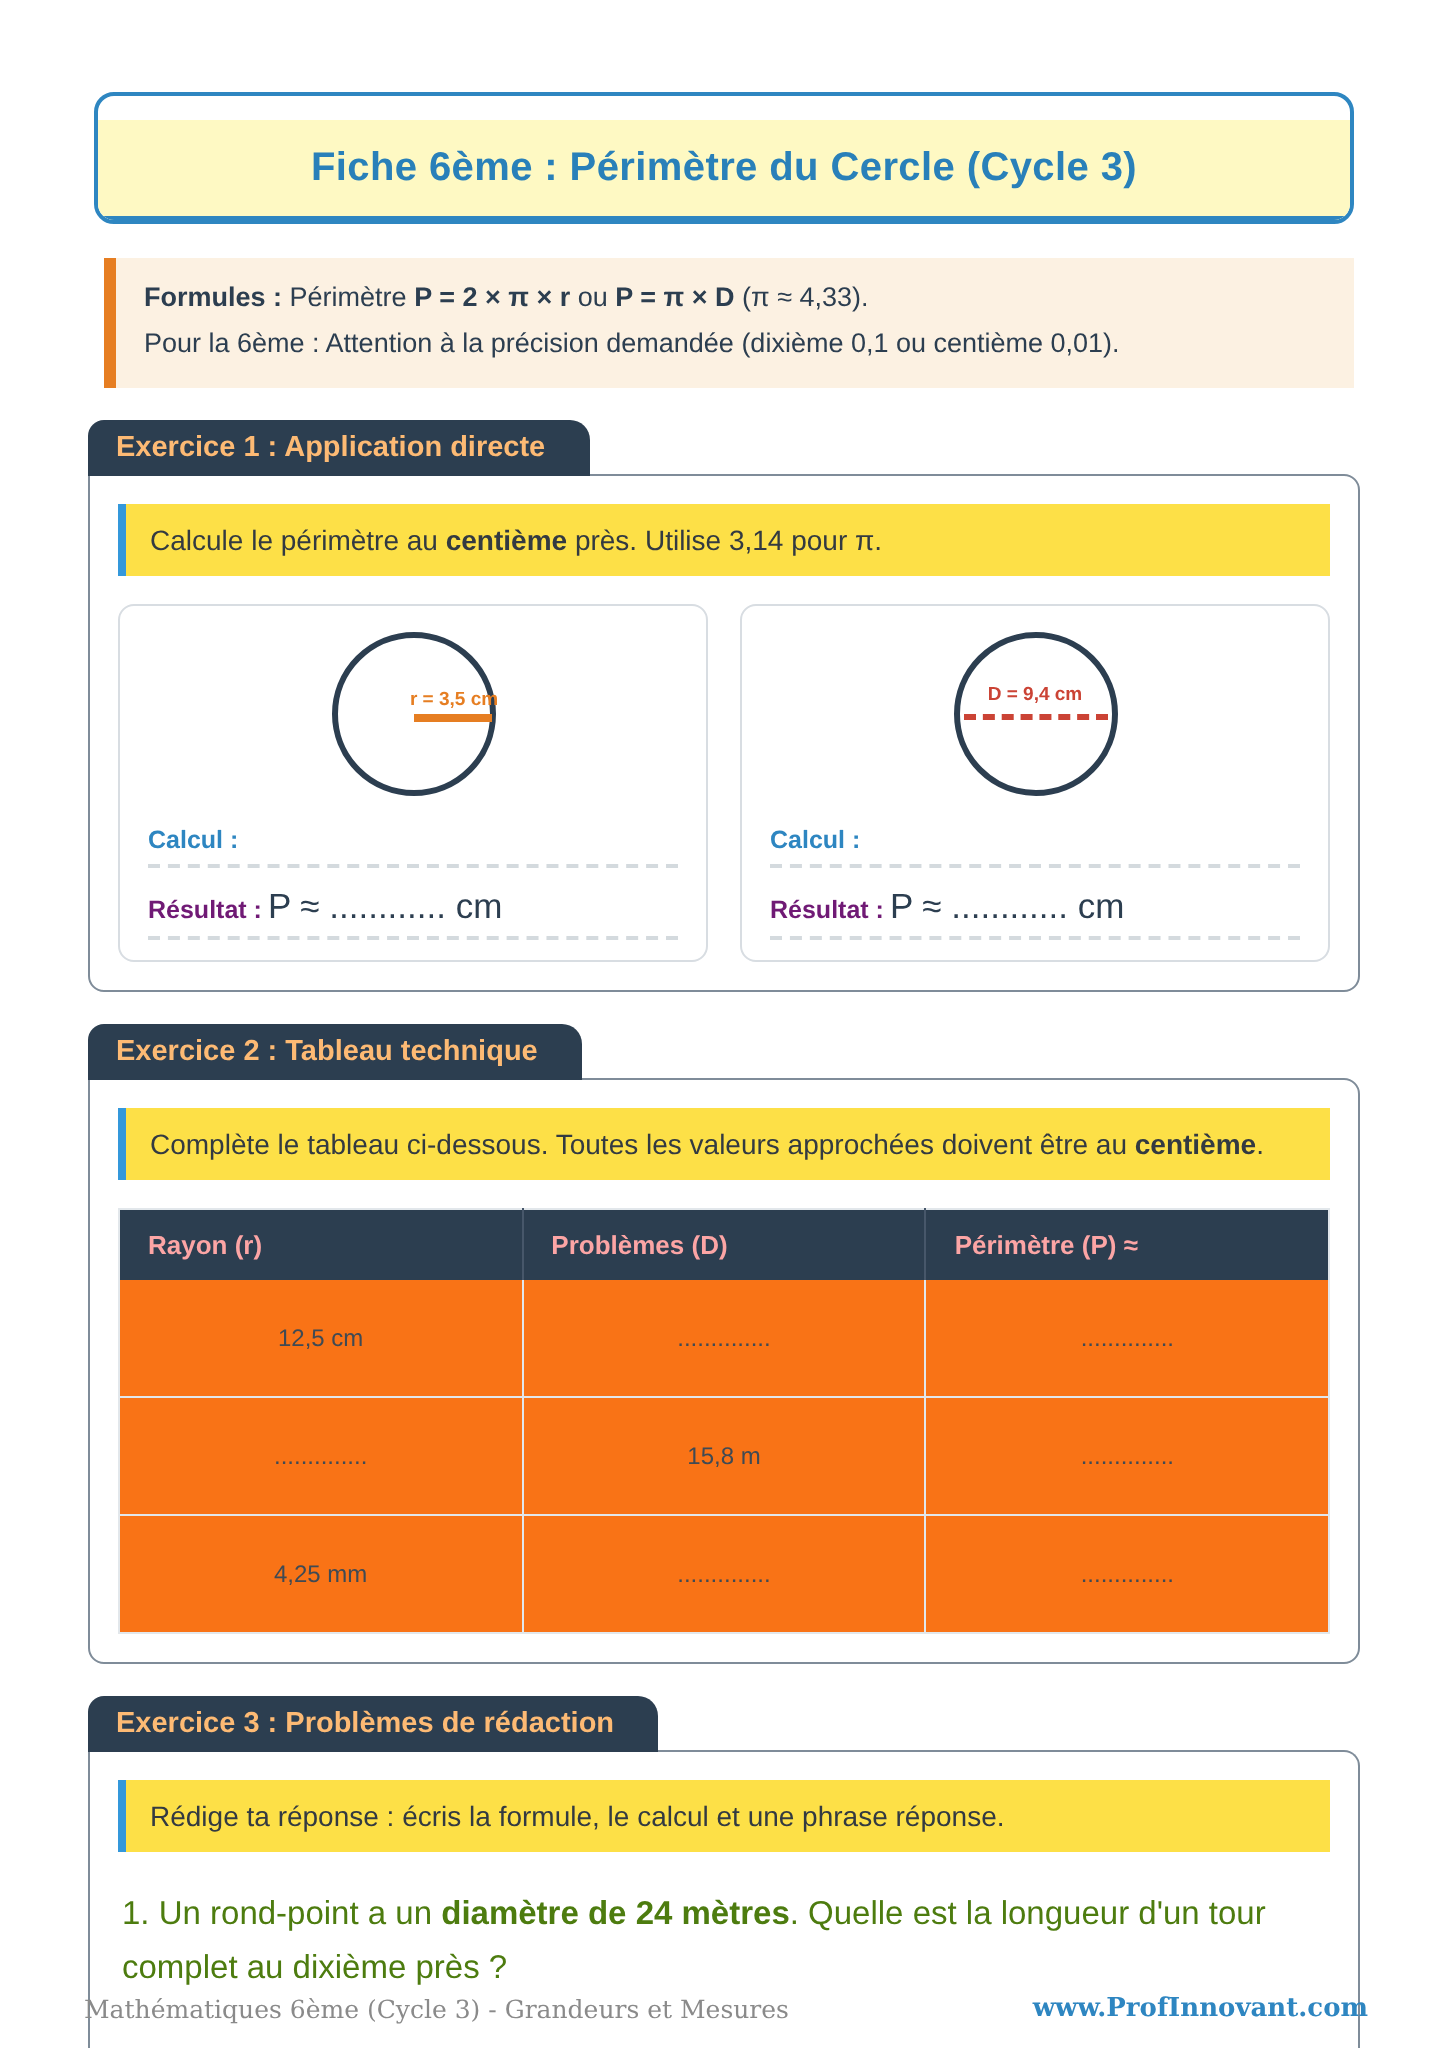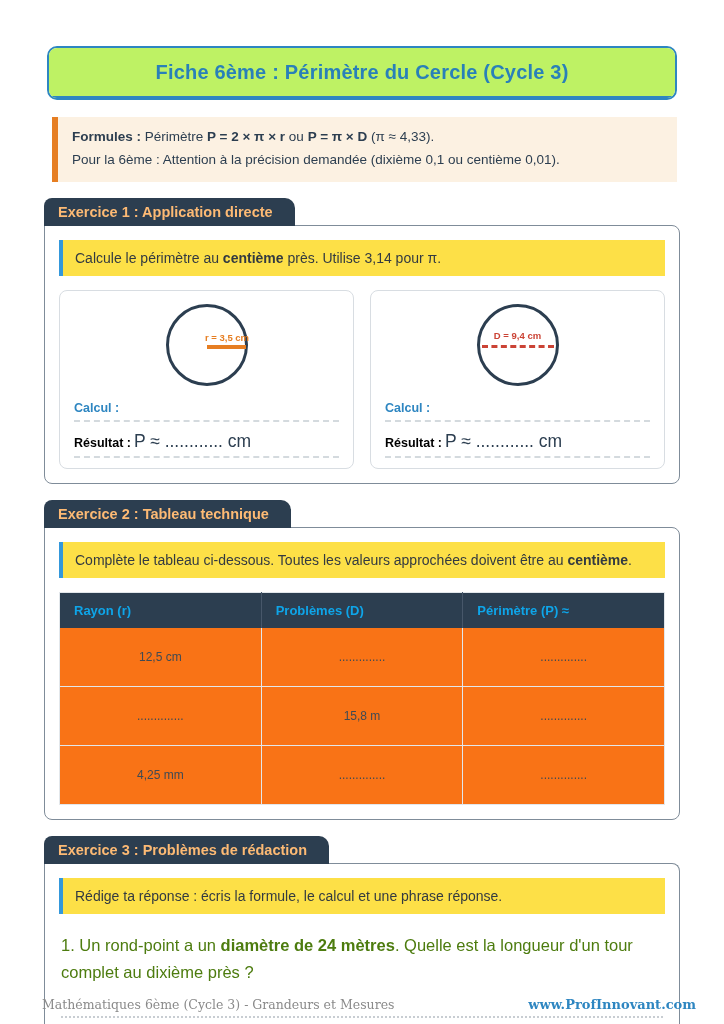--- a/index.html
+++ b/index.html
@@ -14,28 +14,29 @@
   .page { padding: 46px 44px 0 44px; }
 
   
   .header-box {
     border: 2px solid #2e86c1;
     border-radius: 10px;
     overflow: hidden;
     margin: 0 3px;
   }
   .header-title {
-    background: #bef264;
+    background: #fef9c3;
     color: #2980b9;
     font-weight: bold;
     font-size: 20px;
     text-align: center;
     padding: 13px 0 12px 0;
     border-bottom: 2px solid #2e86c1;
     letter-spacing: .2px;
+    margin-top: 12px;
   }
   .header-info {
     display: flex;
     align-items: baseline;
     padding: 9px 16px 10px 16px;
     font-size: 13px;
     color: #2c3e50;
   }
   .bold-label { font-weight: bold; }
   .dots-fill { color: #555e66; margin-left: 4px; letter-spacing: .5px; }
@@ -143,33 +144,33 @@
     padding-bottom: 5px;
     border-bottom: 2px dashed #d4dade;
     margin-top: 4px;
   }
   .result-row {
     display: flex;
     align-items: baseline;
     border-bottom: 2px dashed #d4dade;
     padding: 9px 0 4px 0;
   }
-  .result-label { color: #000000; font-weight: bold; font-size: 12.5px; }
+  .result-label { color: #701a75; font-weight: bold; font-size: 12.5px; }
   .result-value { color: #2c3e50; font-size: 17.5px; margin-left: 3px; }
 
   
   .tech-table {
     width: 100%;
     border-collapse: collapse;
     margin-top: 14px;
     border: 1px solid #e2e7eb;
   }
   .tech-table th {
     background: #2c3e50;
-    color: #0ea5e9;
+    color: #fca5a5;
     text-align: left;
     font-size: 13px;
     font-weight: bold;
     padding: 10px 14px;
     border-right: 1px solid #47576a;
     width: 33.33%;
   }
   .tech-table th:last-child { border-right: none; }
   .tech-table td {
     text-align: center;
@@ -194,21 +195,21 @@
   .answer-line {
     border-bottom: 2px dotted #c8cdd2;
     height: 0;
     margin: 30px 2px 0 2px;
   }
   .answer-line + .answer-line { margin-top: 30px; }
 
   
   .footer {
     position: absolute;
-    left: 42px; right: 28px; bottom: 12px;
+    left: 42px; right: 40px; bottom: 12px;
     display: flex;
     justify-content: space-between;
     align-items: flex-end;
   }
   .footer-left {
     font-family: "DejaVu Serif", serif;
     color: #8a8a8a;
     font-size: 12.5px;
   }
   .footer-right {

